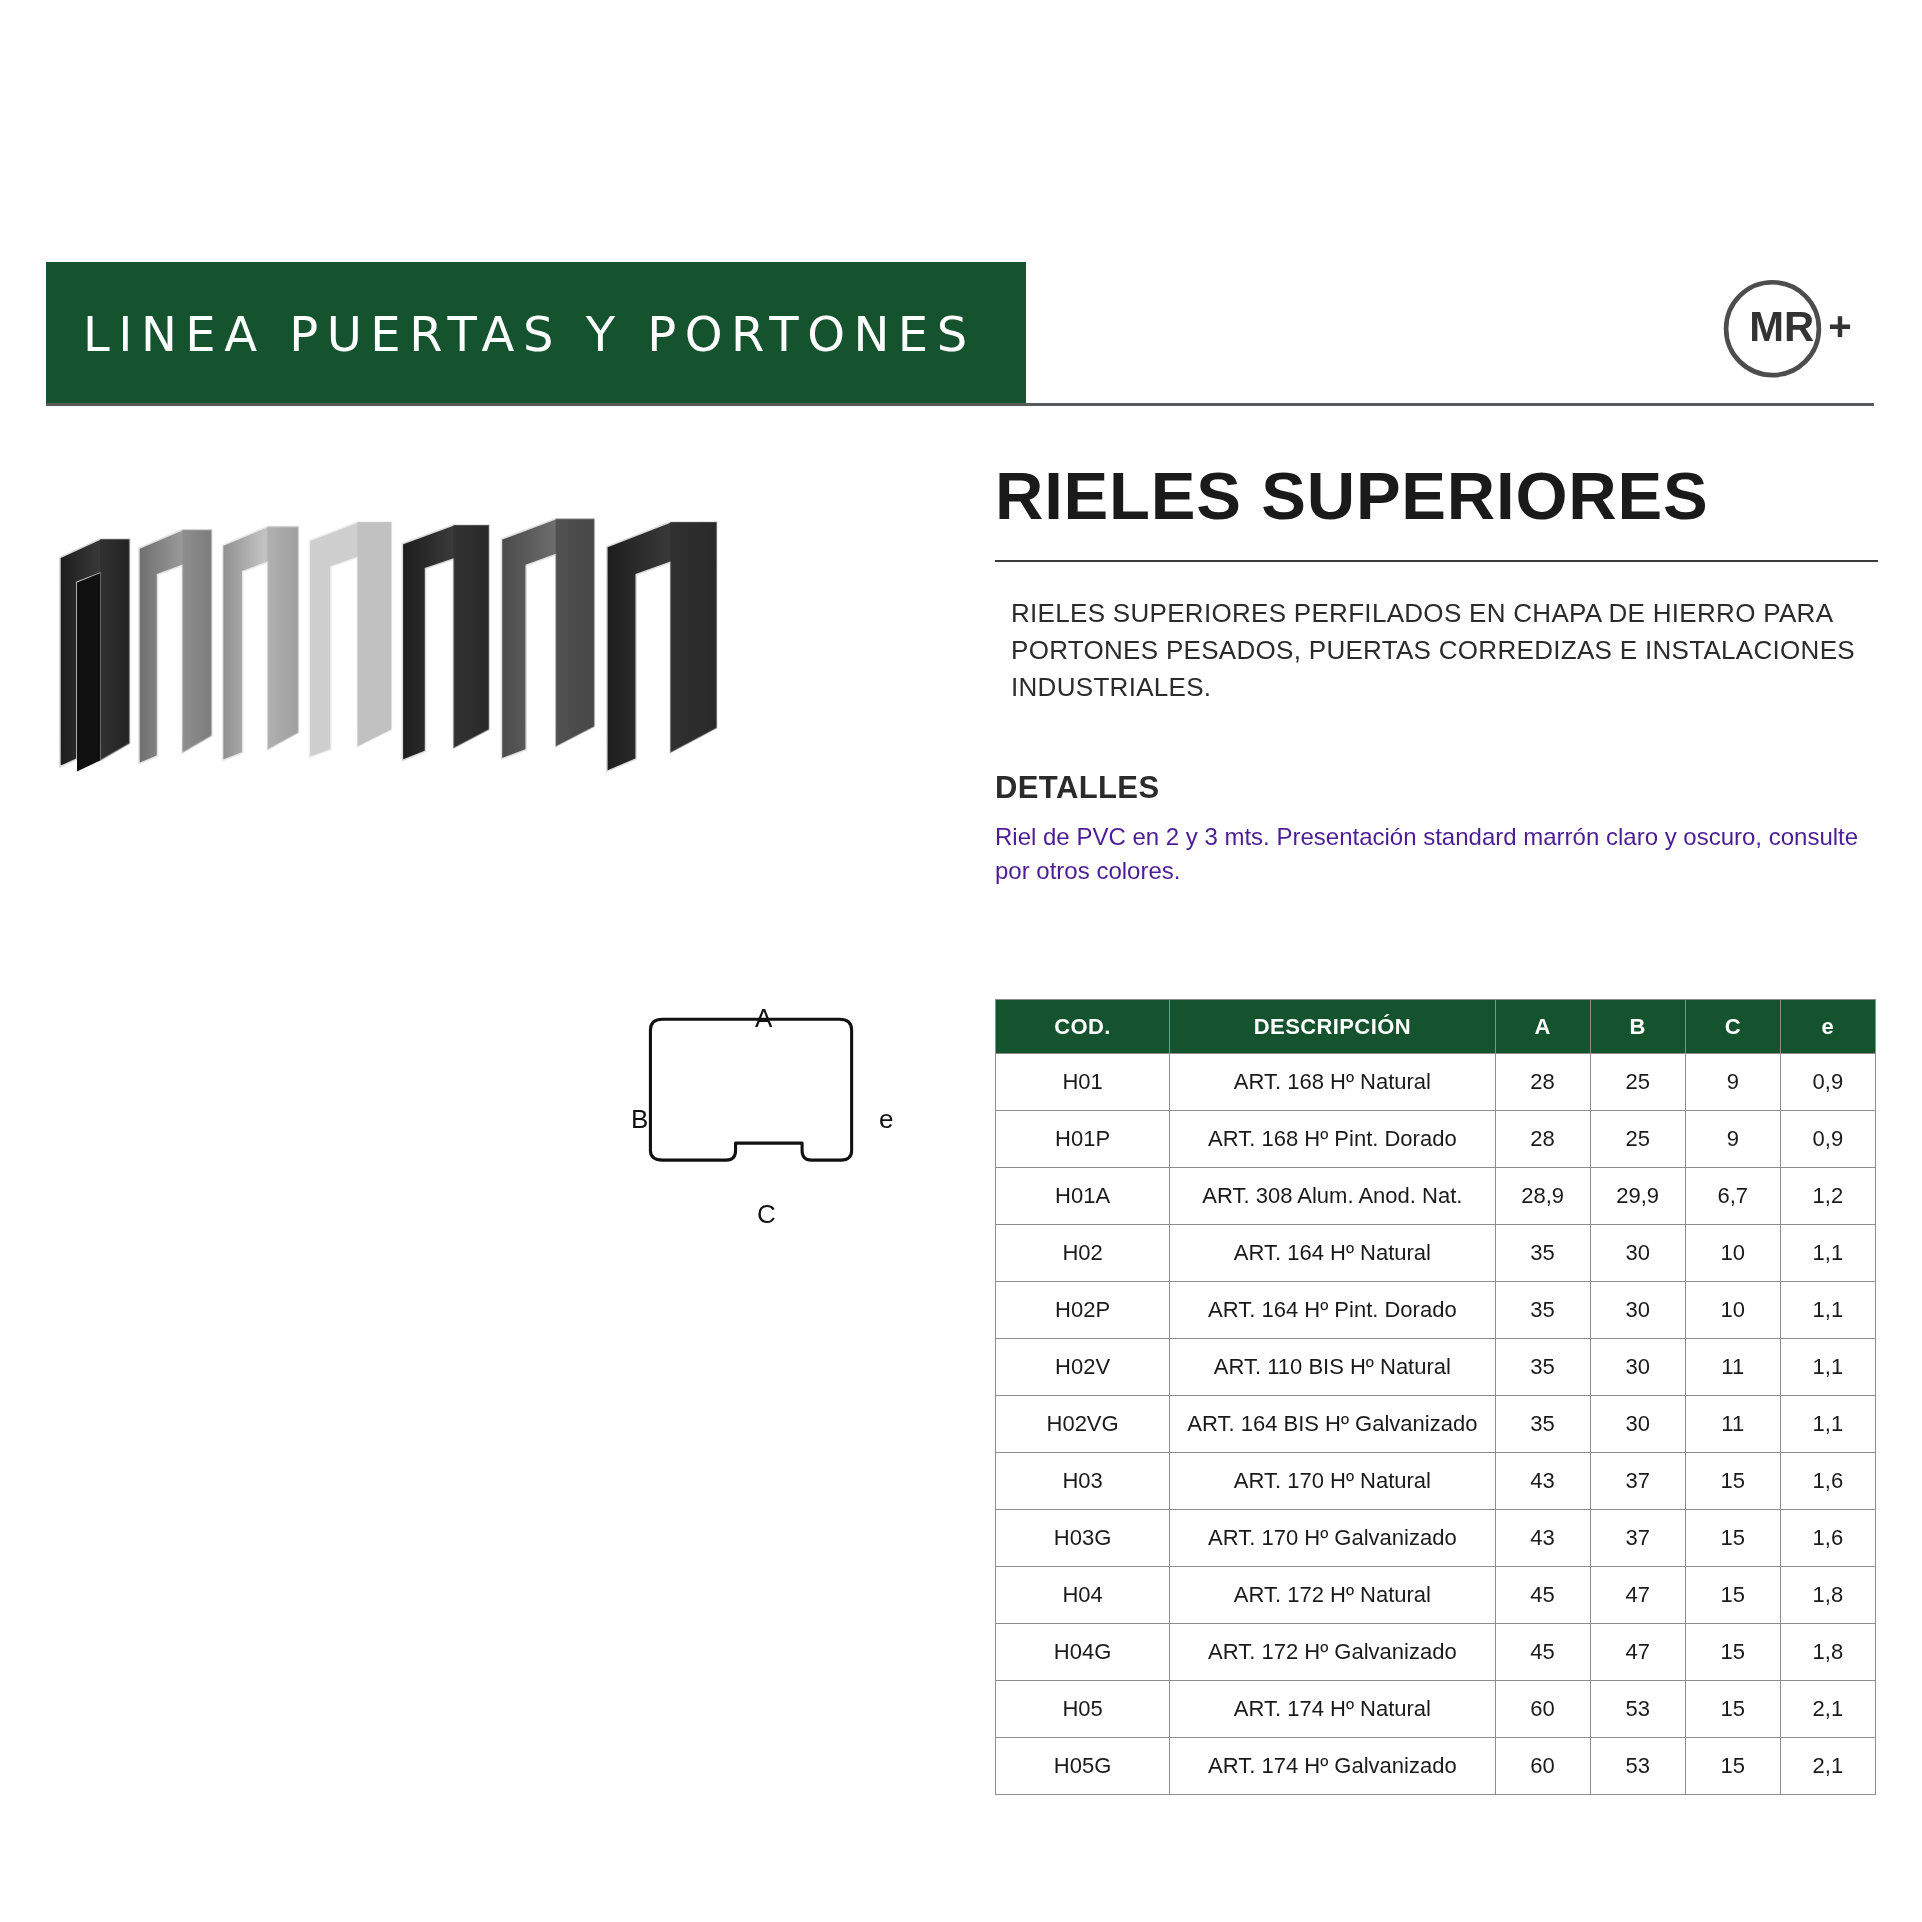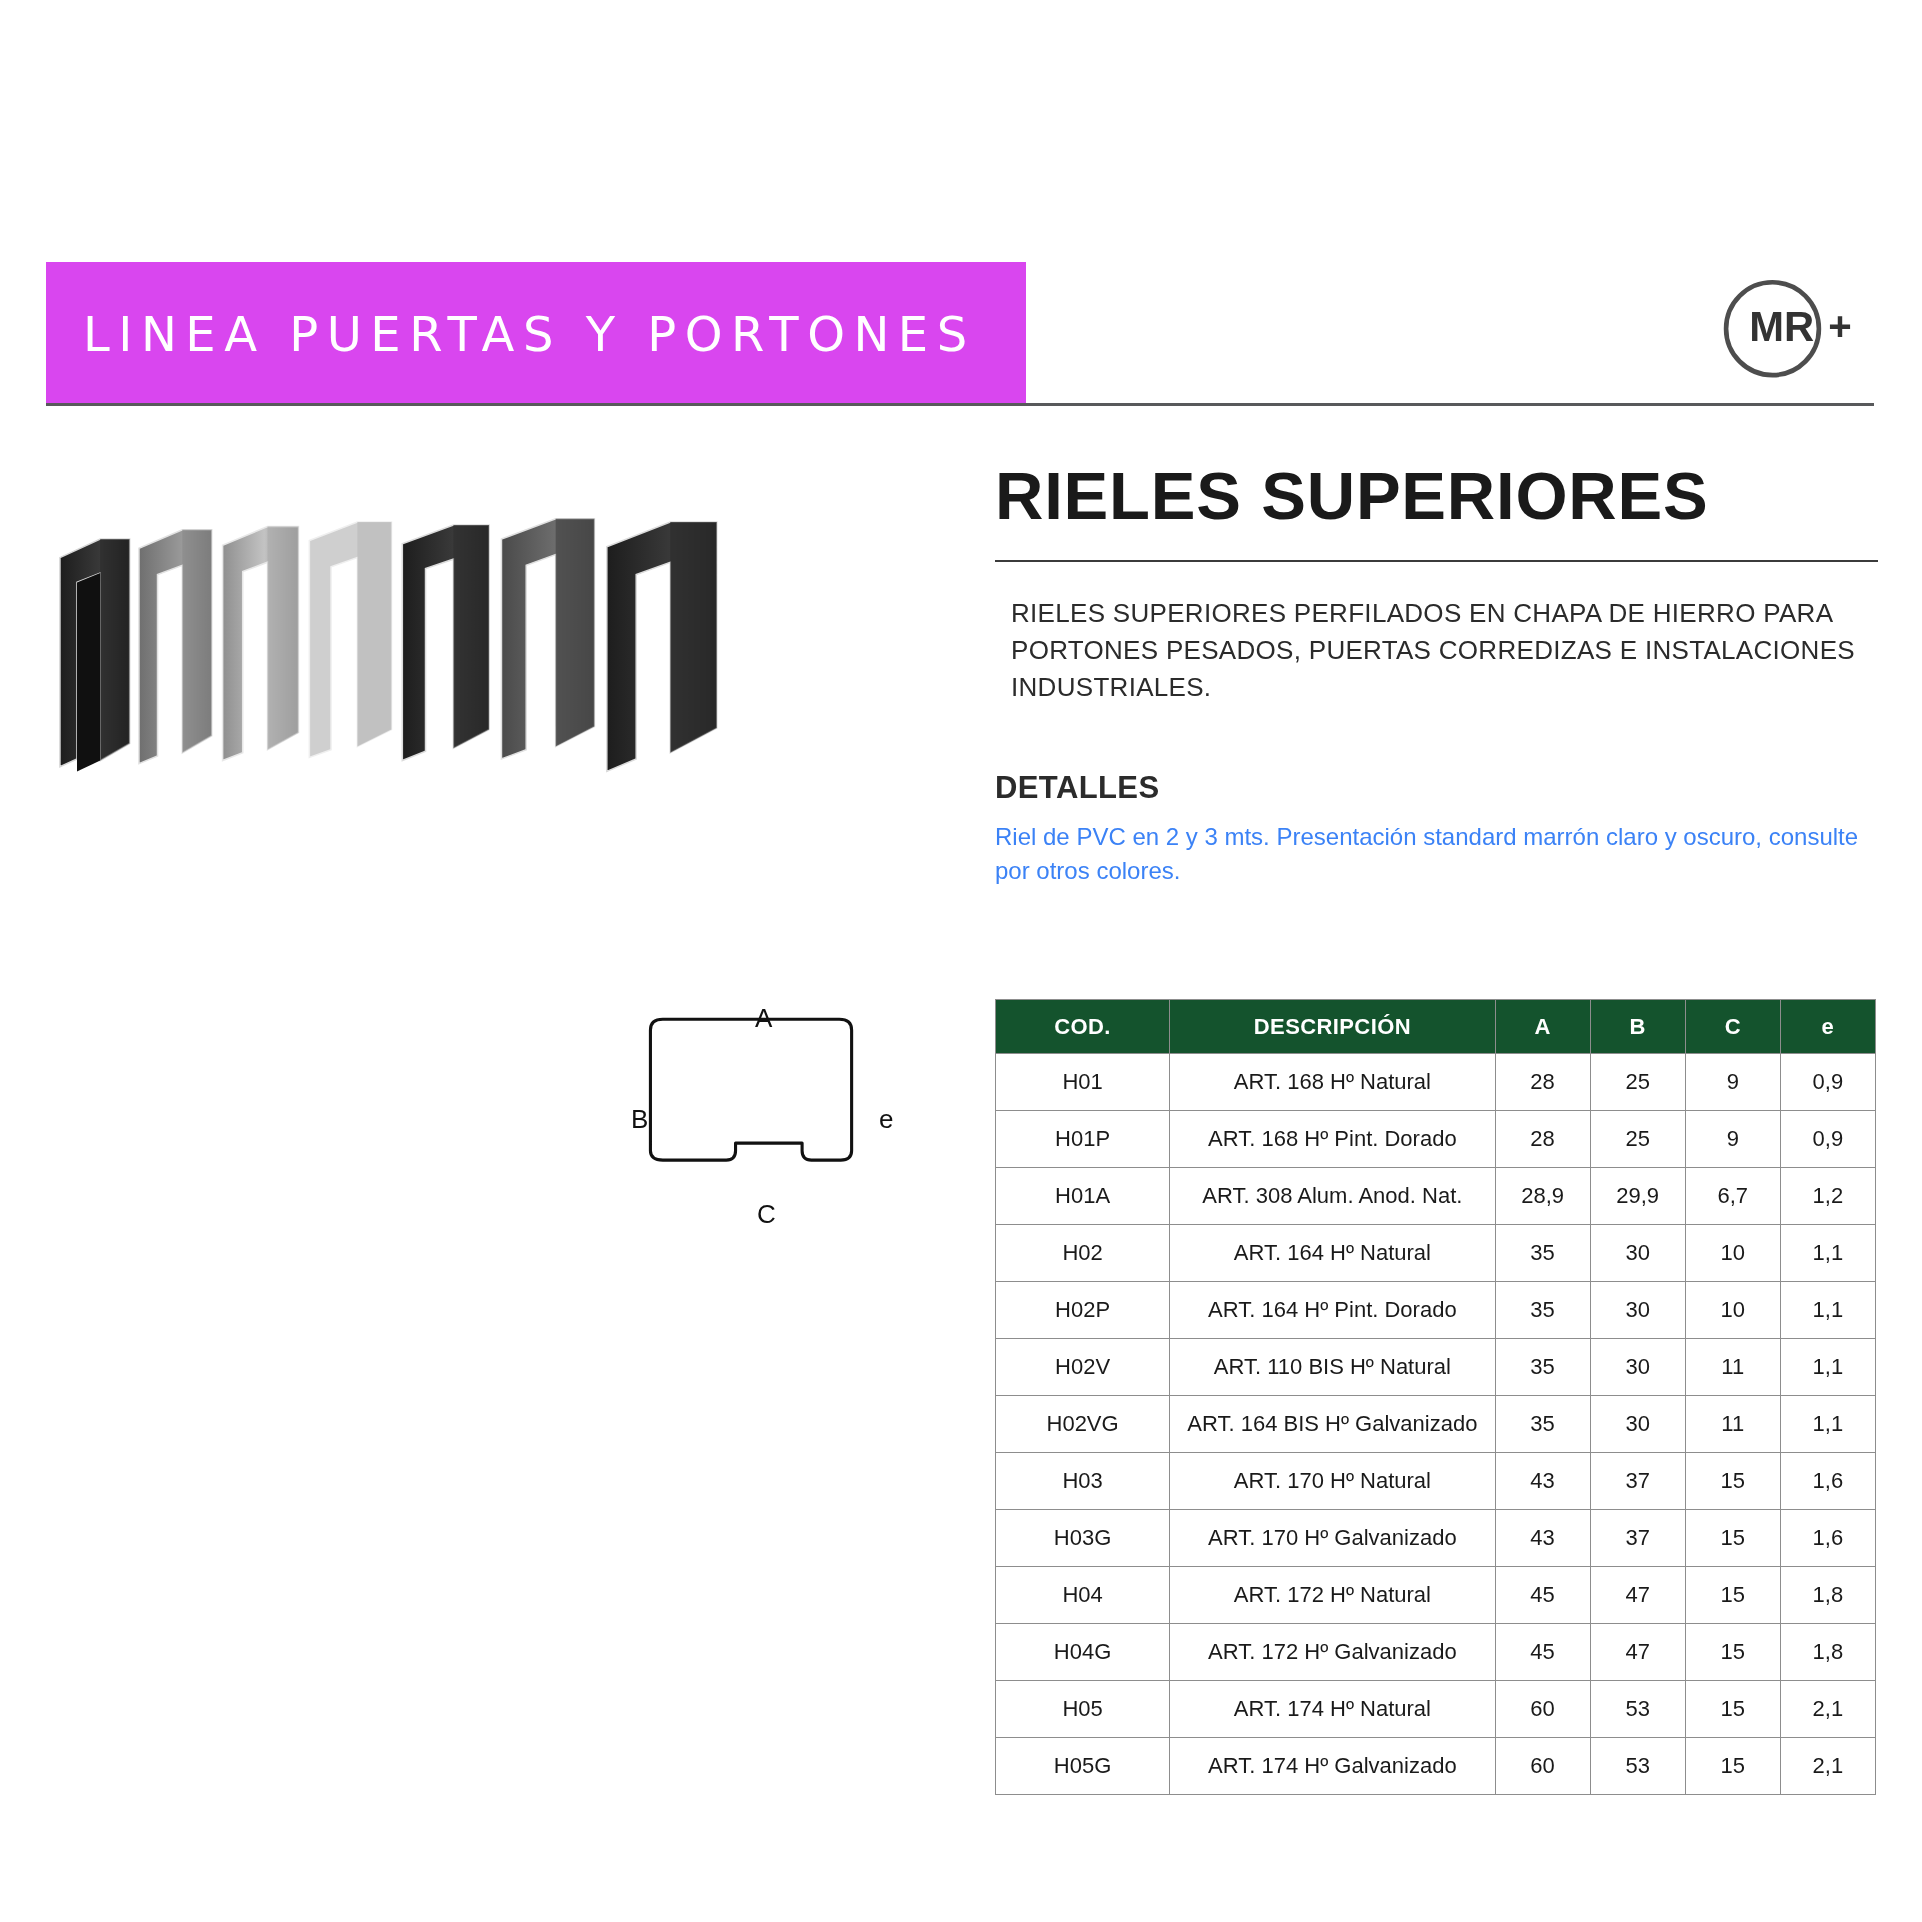--- a/index.html
+++ b/index.html
@@ -16,21 +16,21 @@
     overflow: hidden;
   }
 
   
   .header-band {
     position: absolute;
     left: 46px;
     top: 262px;
     width: 980px;
     height: 143px;
-    background: #d946ef;
+    background: #14532d;
     display: flex;
     align-items: center;
   }
   .header-title {
     color: #ffffff;
     font-size: 48px;
     letter-spacing: 8.5px;
     font-weight: 400;
     padding-left: 37px;
     white-space: nowrap;
@@ -96,21 +96,21 @@
   .details-head {
     font-size: 31px;
     margin: 64px 0 14px 0;
     letter-spacing: 0.4px;
     color: #2b2b2b;
   }
   .details-text {
     font-size: 24px;
     line-height: 1.42;
     margin: 0;
-    color: #3b82f6;
+    color: #4c1d95;
     max-width: 891px;
   }
 
   
   .diagram {
     position: absolute;
     left: 604px;
     top: 999px;
     width: 325px;
     height: 248px;

